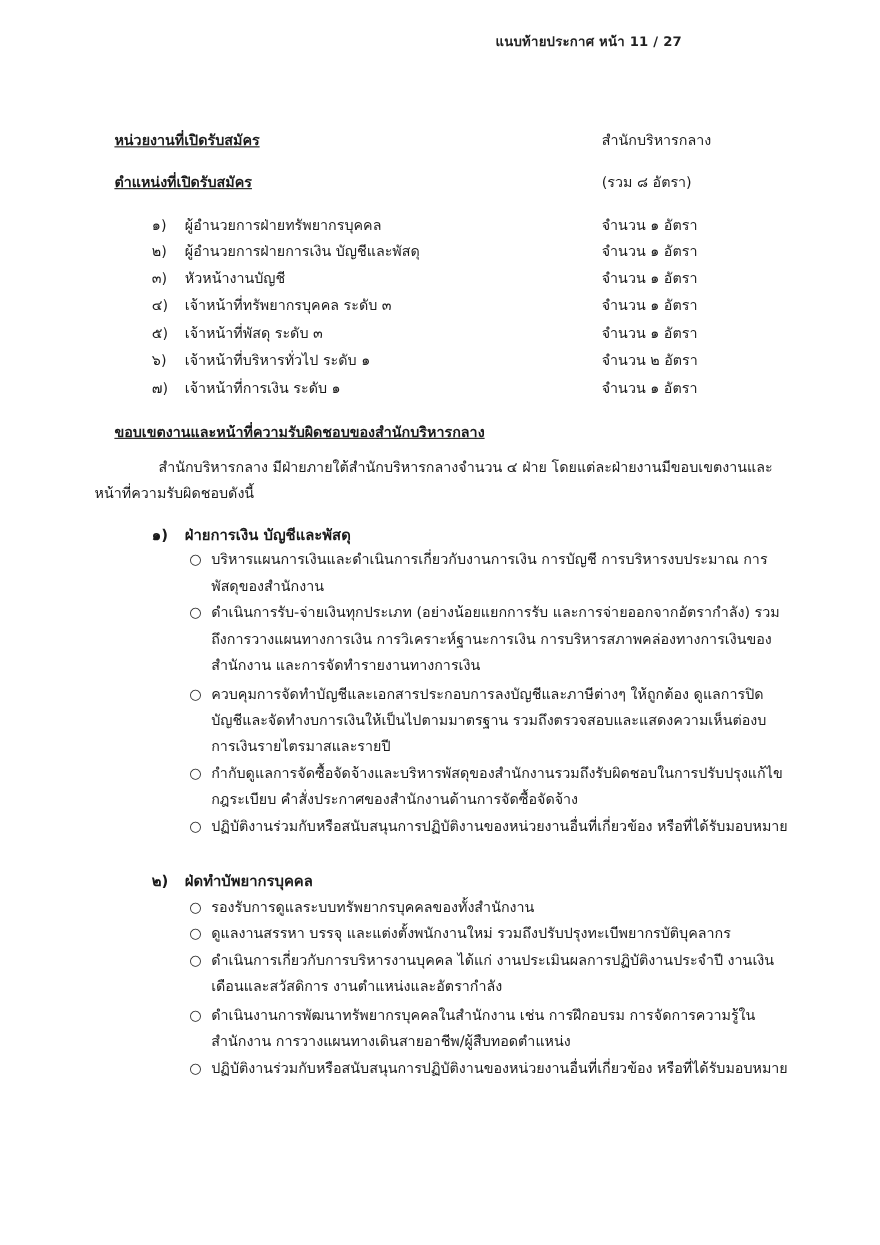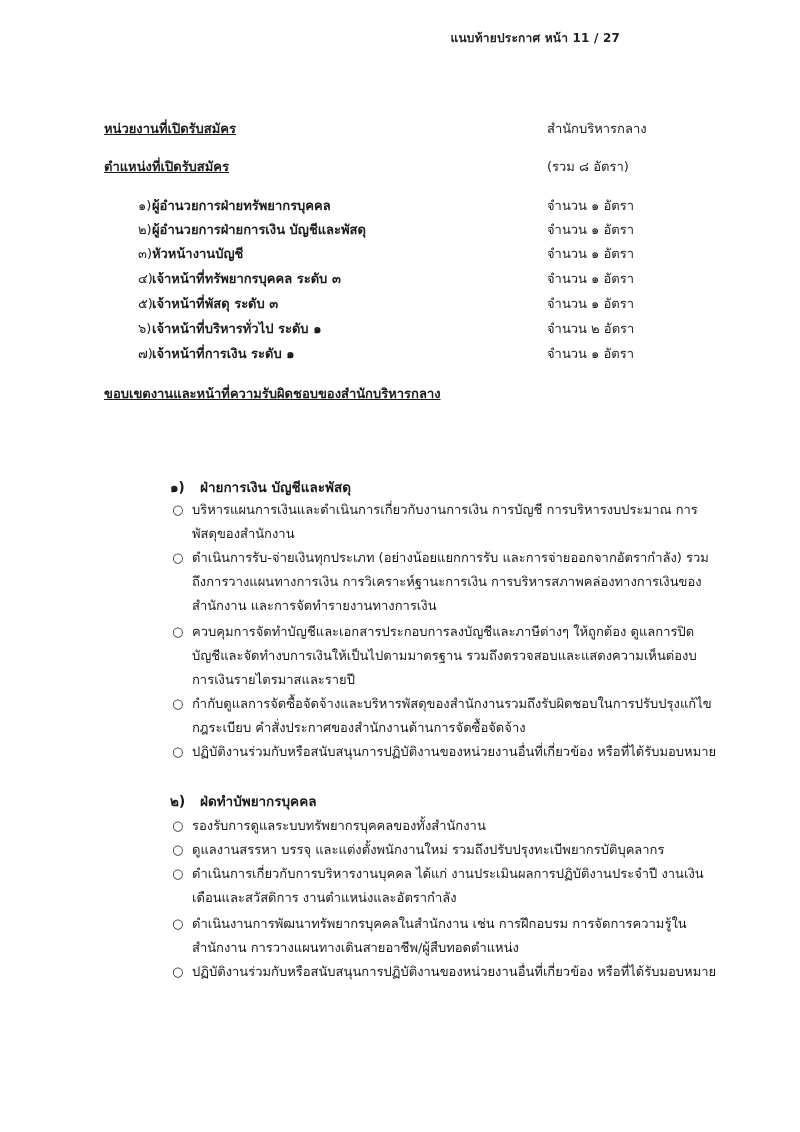--- a/index.html
+++ b/index.html
@@ -5,23 +5,23 @@
   html, body { margin: 0; padding: 0; background: #ffffff; }
   body { width: 800px; height: 1132px; position: relative; overflow: hidden;
          font-family: "DejaVu Sans", "Liberation Sans", sans-serif; color: #1a1a1a; }
   .page { position: absolute; left: 0; top: 0; width: 672px; height: 1132px; }
   .header-ref { position: absolute; right: 52px; top: 28px; font-size: 12px; font-weight: bold; color: #222; letter-spacing: 0.2px; }
   .row { position: absolute; left: 0; width: 800px; font-size: 13px; line-height: 18px; white-space: nowrap; }
   .u-bold { font-weight: bold; text-decoration: underline; }
   .left-col { position: absolute; left: 104px; }
   .right-col { position: absolute; left: 531px; margin-left: 16px; }
   .pos-num { position: absolute; left: 138px; }
-  .pos-name { position: absolute; left: 152px; font-weight: bold; }
+  .pos-name { position: absolute; left: 168px; }
   .para { position: absolute; left: 86px; width: 630px; font-size: 13px; line-height: 24px; text-indent: 58px; white-space: normal; }
-  .dept-title { position: absolute; left: 138px; font-size: 13.5px; font-weight: bold; line-height: 18px; margin-left: 32px; }
+  .dept-title { position: absolute; left: 138px; font-size: 13.5px; font-weight: bold; line-height: 18px; }
   .dept-title .num { display: inline-block; width: 30px; }
   .bullet { position: absolute; left: 172px; width: 545px; font-size: 13px; line-height: 24px; white-space: normal; }
   .bullet .mark { position: absolute; left: 0; top: 0; }
   .bullet .txt { display: block; padding-left: 20px; }
 </style>
 </head>
 <body>
 
 <div class="page">
 
@@ -70,20 +70,21 @@
   <div class="row" style="top:345px;">
     <span class="pos-num">๗)</span>
     <span class="pos-name">เจ้าหน้าที่การเงิน ระดับ ๑</span>
     <span class="right-col">จำนวน ๑ อัตรา</span>
   </div>
 
   <div class="row" style="top:385px;">
     <span class="left-col u-bold">ขอบเขตงานและหน้าที่ความรับผิดชอบของสำนักบริหารกลาง</span>
   </div>
 
+  <div class="para" style="top:414px;">สำนักบริหารกลาง มีฝ่ายภายใต้สำนักบริหารกลางจำนวน ๔  ฝ่าย โดยแต่ละฝ่ายงานมีขอบเขตงานและหน้าที่ความรับผิดชอบดังนี้</div>
 
   <div class="dept-title" style="top:478px;">
     <span class="num">๑)</span><span>ฝ่ายการเงิน บัญชีและพัสดุ</span>
   </div>
 
   <div class="bullet" style="top:498px;">
     <span class="mark">○</span>
     <span class="txt">บริหารแผนการเงินและดำเนินการเกี่ยวกับงานการเงิน การบัญชี การบริหารงบประมาณ การพัสดุของสำนักงาน</span>
   </div>
   <div class="bullet" style="top:546px;">

